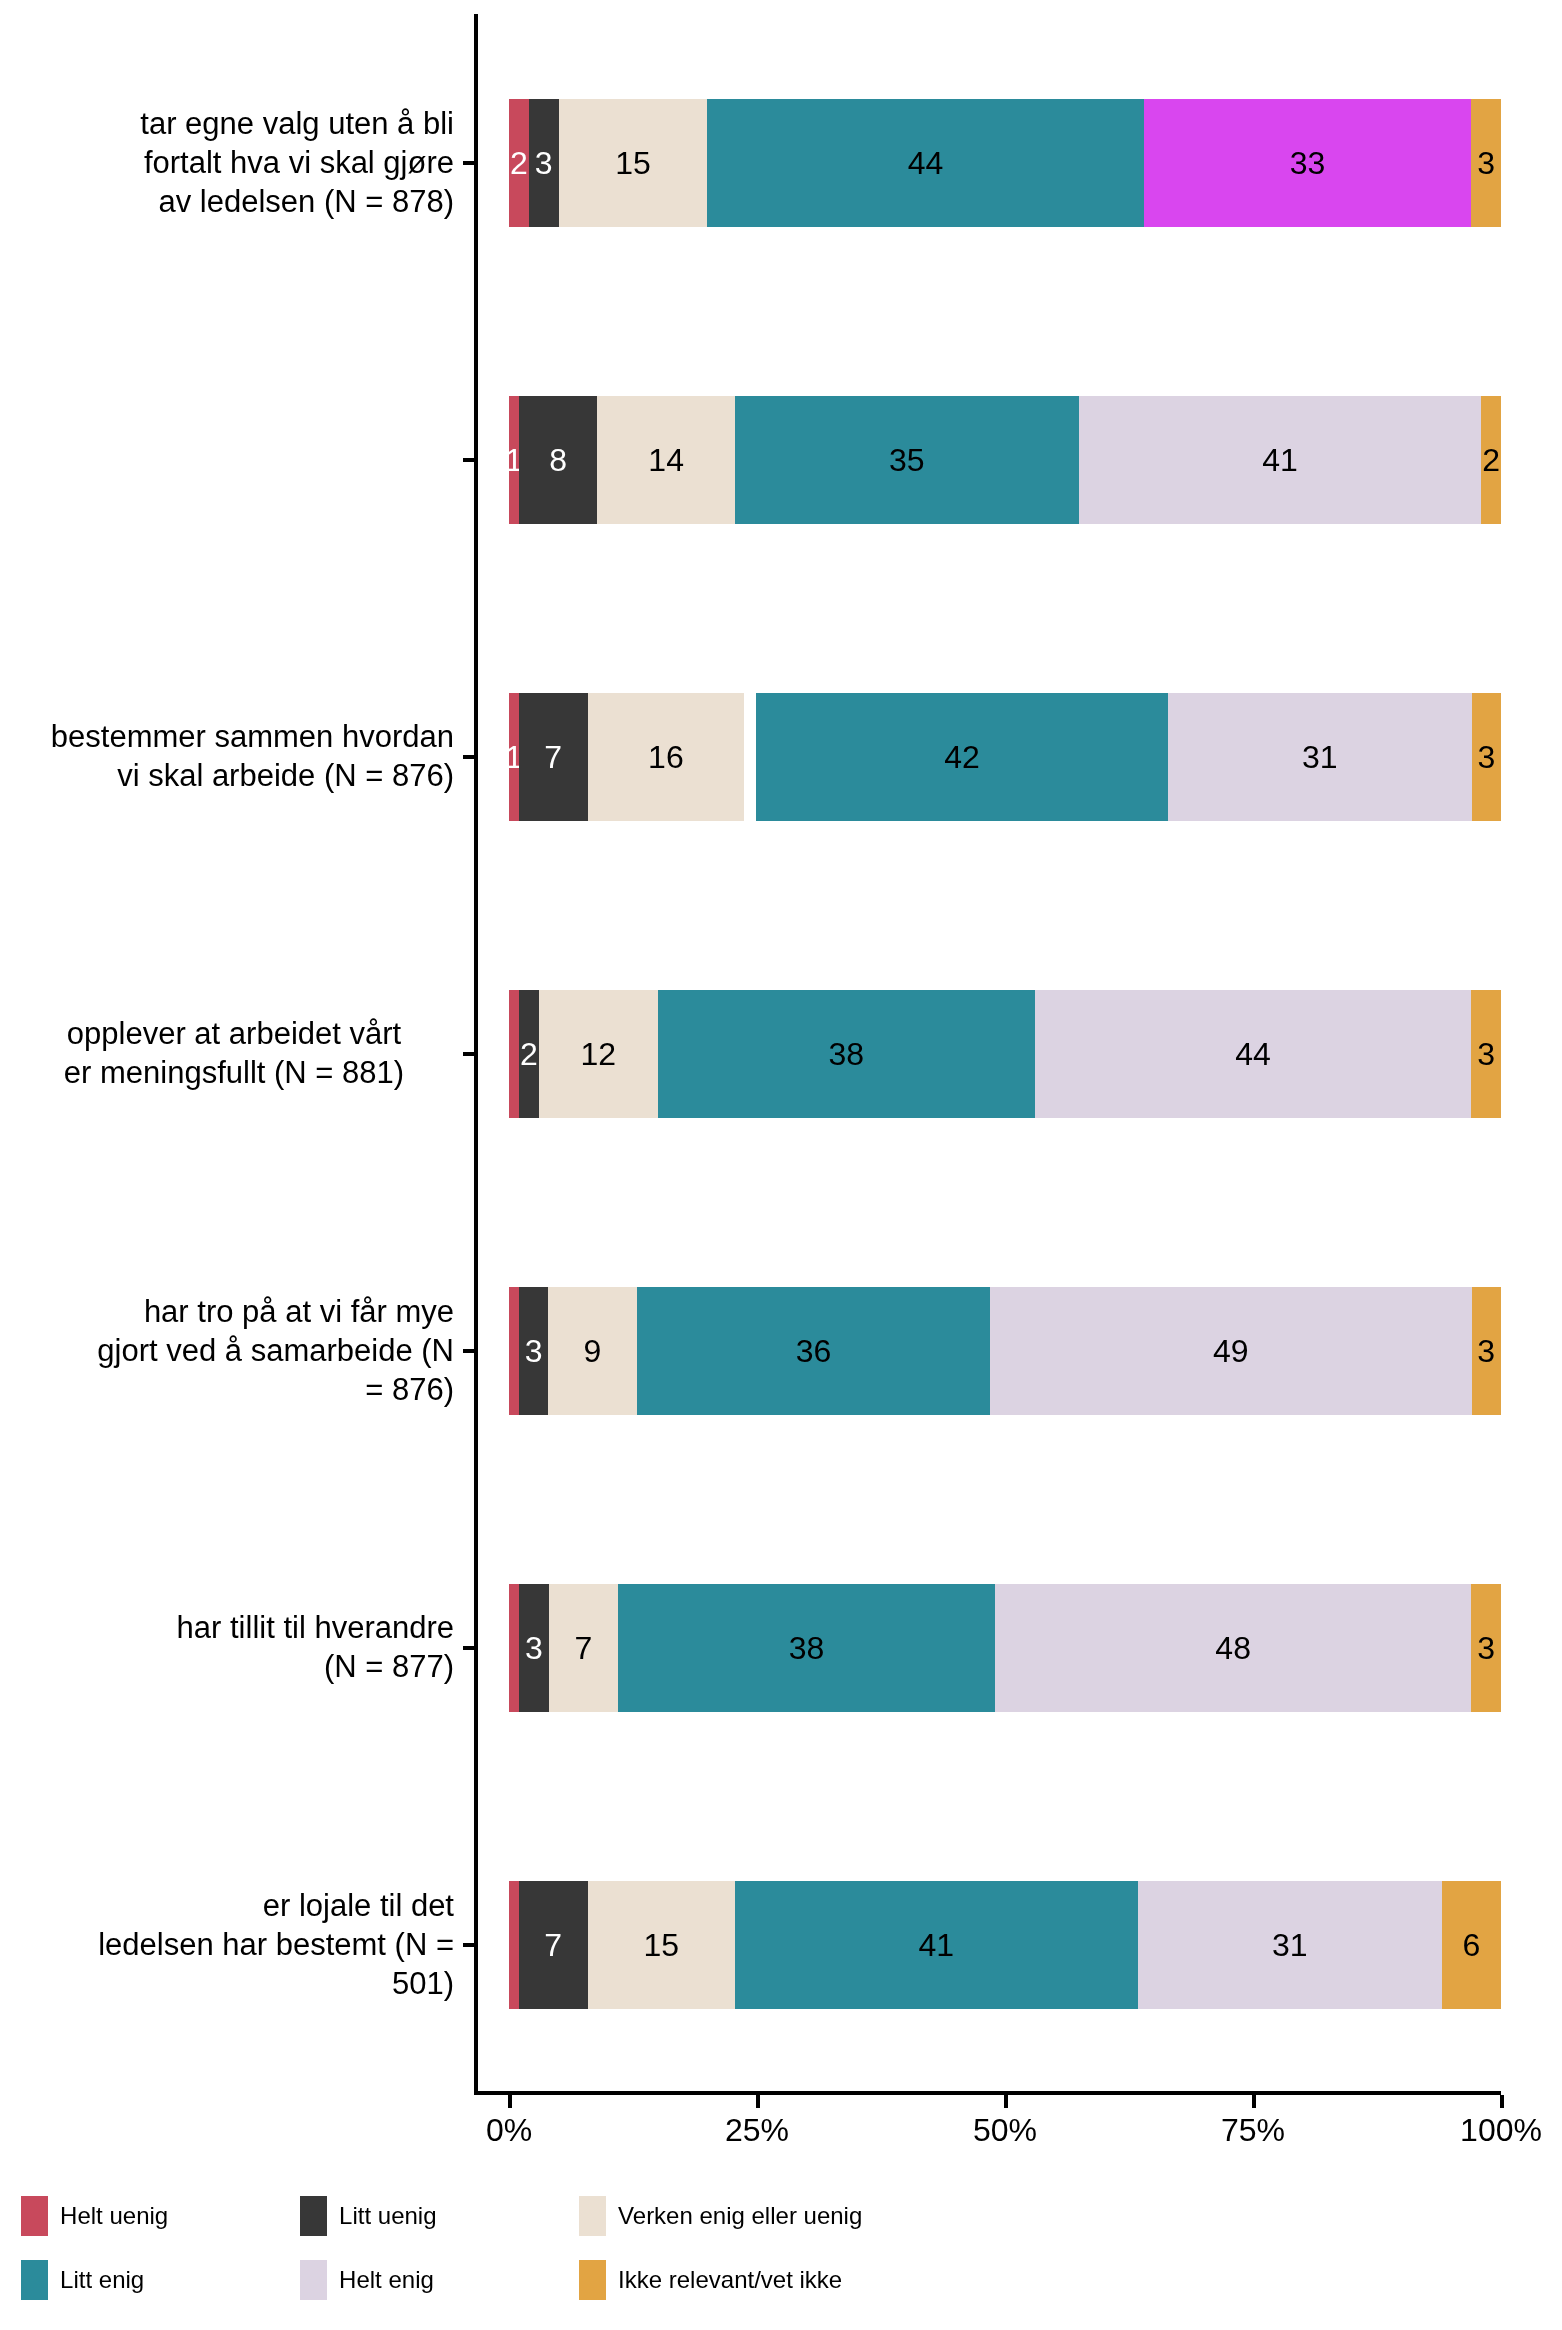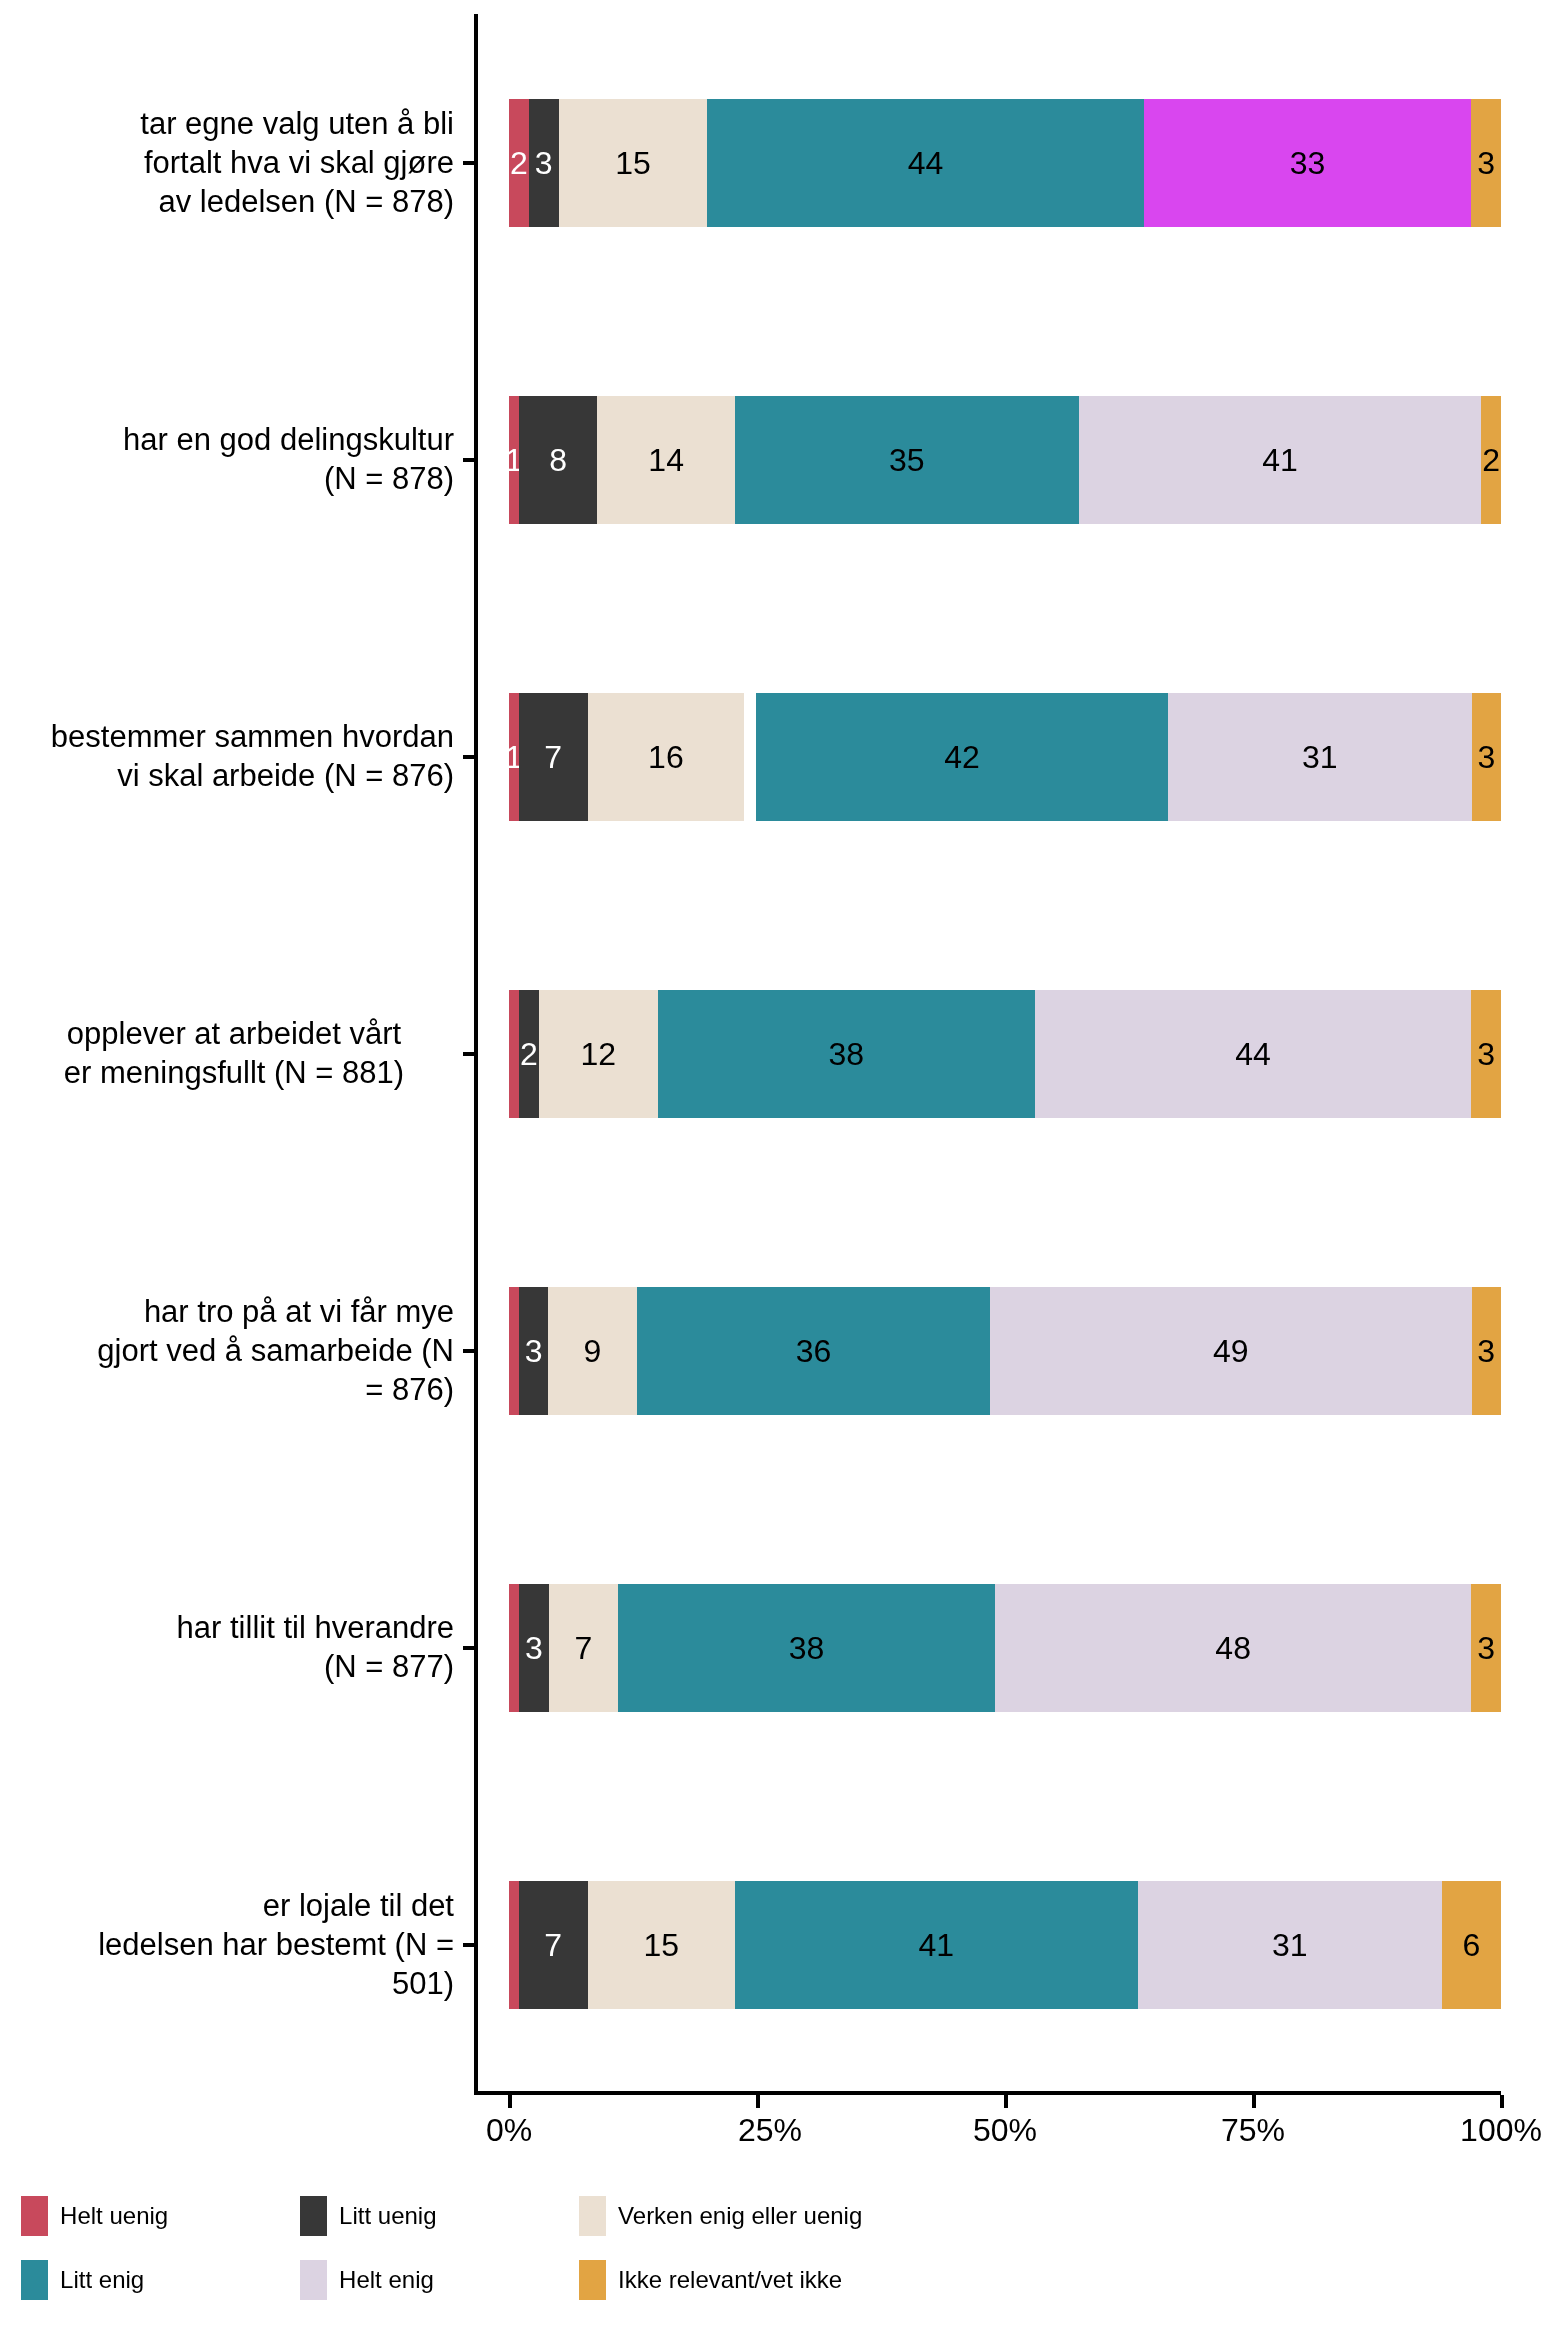--- a/index.html
+++ b/index.html
@@ -165,22 +165,20 @@
           </div>
           <div class="seg" title="Helt enig: 33%" style="background: #d946ef; width: 33%;">
             <span class="seg-label dark">33</span>
           </div>
           <div class="seg" title="Ikke relevant/vet ikke: 3%" style="background: rgb(226, 164, 67); width: 3%;">
             <span class="seg-label dark">3</span>
           </div>
         </div>
       </div>
       <div class="row" style="top: 311px; height: 297px;">
-        <div class="row-label" style="top: 109px;">har en god delingskultur
-(N = 878)</div>
         <div class="bar" style="top: 85px; height: 128px;">
           <div class="seg" title="Helt uenig: 1%" style="background: rgb(200, 73, 92); width: 0.990099%;">
             <span class="seg-label light">1</span>
           </div>
           <div class="seg" title="Litt uenig: 8%" style="background: rgb(55, 55, 55); width: 7.92079%;">
             <span class="seg-label light">8</span>
           </div>
           <div class="seg" title="Verken enig eller uenig: 14%" style="background: rgb(235, 224, 210); width: 13.8614%;">
             <span class="seg-label dark">14</span>
           </div>
@@ -316,21 +314,21 @@
       <div class="y-tick" style="top: 755px;"></div>
       <div class="y-tick" style="top: 1052px;"></div>
       <div class="y-tick" style="top: 1349px;"></div>
       <div class="y-tick" style="top: 1646px;"></div>
       <div class="y-tick" style="top: 1943px;"></div>
     </div>
   <div id="xticks-container">
       <div class="x-tick" style="left: 508px;"></div>
       <div class="x-tick-label" style="left: 509px;">0%</div>
       <div class="x-tick" style="left: 756px;"></div>
-      <div class="x-tick-label" style="left: 757px; margin-left: 13px;">25%</div>
+      <div class="x-tick-label" style="left: 757px;">25%</div>
       <div class="x-tick" style="left: 1004px;"></div>
       <div class="x-tick-label" style="left: 1005px;">50%</div>
       <div class="x-tick" style="left: 1252px;"></div>
       <div class="x-tick-label" style="left: 1253px;">75%</div>
       <div class="x-tick" style="left: 1500px;"></div>
       <div class="x-tick-label" style="left: 1501px;">100%</div>
     </div>
 
   <div class="legend" id="legend-container">
       <div class="legend-item">

